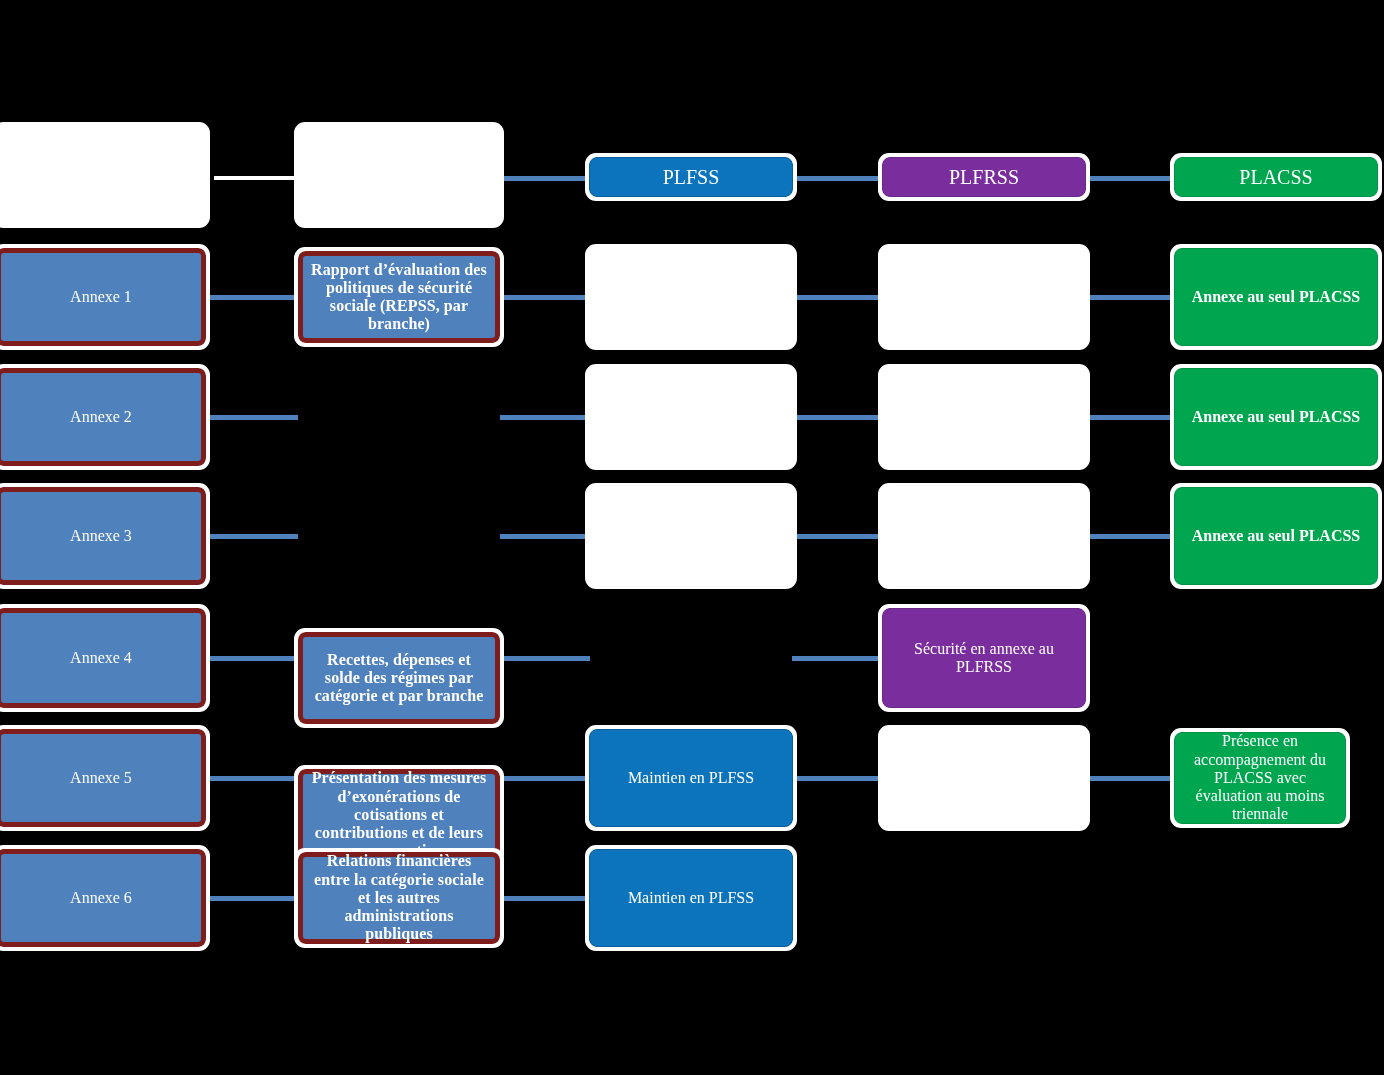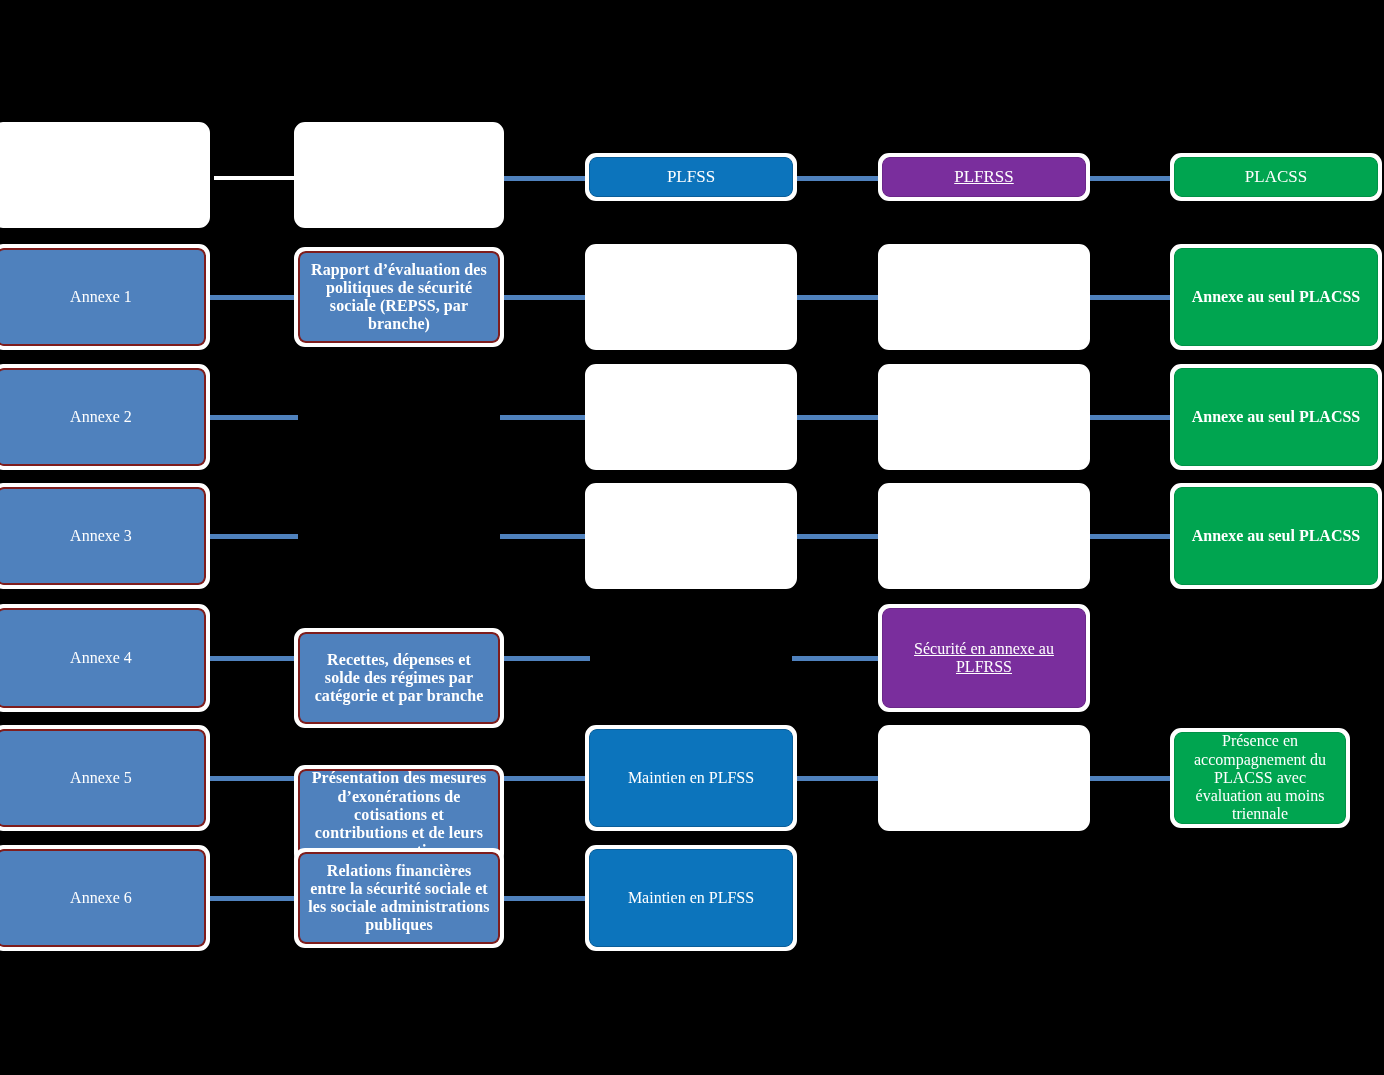--- a/index.html
+++ b/index.html
@@ -56,29 +56,29 @@
     align-items: center;
     justify-content: center;
     text-align: center;
     padding: 4px 8px;
     line-height: 1.14;
     color: #FFFFFF;
   }
 
   
   .fill-empty .inner { background: #FFFFFF; color: #FFFFFF; }
-  .fill-steel  .inner { background: #4F81BD; border: 2px solid #7f1d1d; }
+  .fill-steel  .inner { background: #4F81BD; border: 5px solid #7f1d1d; }
   .fill-blue   .inner { background: #0C74BC; border: 1px solid #0A5E99; }
-  .fill-purple .inner { background: #7A2E9D; border: 1px solid #6B2889; text-decoration: underline; }
+  .fill-purple .inner { background: #7A2E9D; border: 1px solid #6B2889; }
   .fill-green  .inner { background: #00A550; border: 1px solid #009247; }
 
   
   .t-label  { font-size: 16px; font-weight: normal; }
   .t-desc   { font-size: 16px; font-weight: bold; letter-spacing: .1px; }
-  .t-head   { font-size: 17px; font-weight: normal; }
+  .t-head   { font-size: 20px; font-weight: normal; }
   .t-cell   { font-size: 16px; font-weight: normal; }
   .t-cellb  { font-size: 16px; font-weight: bold; }
 </style>
 </head>
 <body>
 
 <div id="diagram">
 
   <div class="connector white" style="left:214px; top:176px; width:82px;"></div>
   <div class="connector" style="left:500px; top:176px; width:90px;"></div>
@@ -197,19 +197,19 @@
     <div class="inner t-cell"></div>
   </div>
   <div class="node fill-green" style="left:1170px; top:728px; width:180px; height:100px;">
     <div class="inner t-cell">Présence en accompagnement du PLACSS avec évaluation au moins triennale</div>
   </div>
 
   <div class="node fill-steel" style="left:-8px; top:845px; width:218px; height:106px;">
     <div class="inner t-label">Annexe 6</div>
   </div>
   <div class="node fill-steel" style="left:294px; top:848px; width:210px; height:100px;">
-    <div class="inner t-desc">Relations financières entre la sécurité sociale et les sociale administrations publiques</div>
+    <div class="inner t-desc">Relations financières entre la catégorie sociale et les autres administrations publiques</div>
   </div>
   <div class="node fill-blue" style="left:585px; top:845px; width:212px; height:106px;">
     <div class="inner t-cell">Maintien en PLFSS</div>
   </div>
 
 </div>
 
 </body></html>

